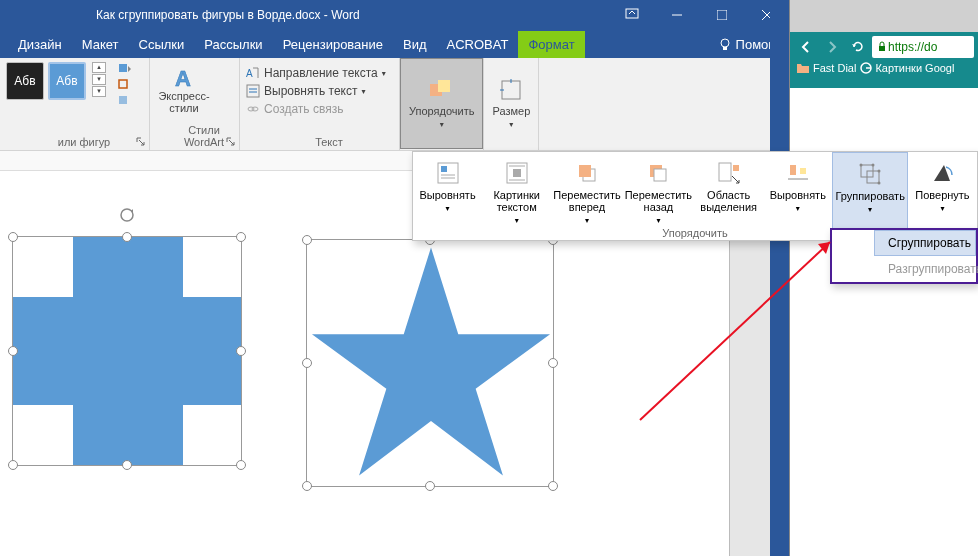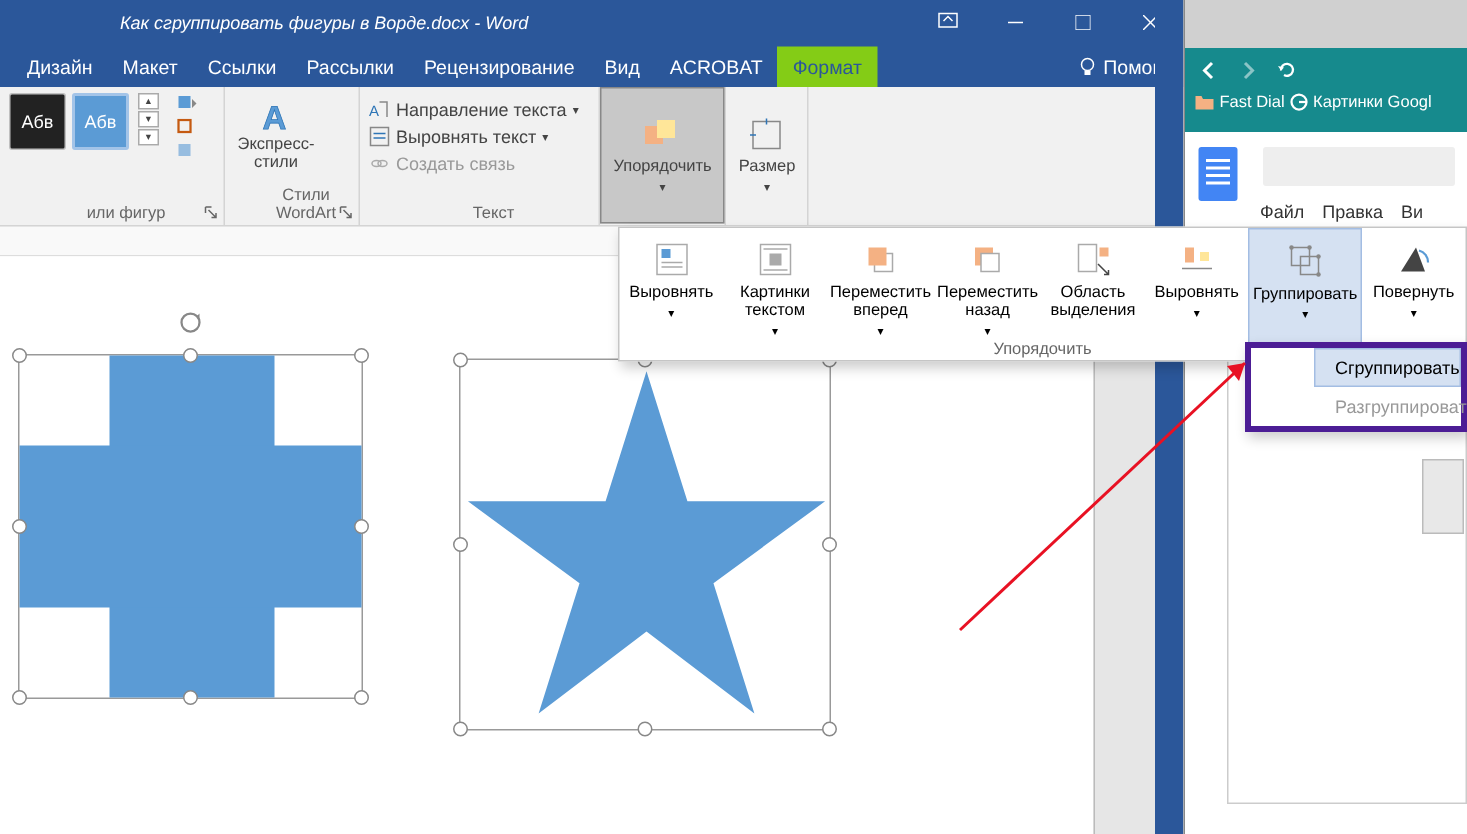--- a/index.html
+++ b/index.html
@@ -2,21 +2,21 @@
 <html><head>
 <meta charset="utf-8">
 <style>
 * { margin: 0; padding: 0; box-sizing: border-box; font-family: 'Segoe UI', Tahoma, sans-serif; }
 body { width: 978px; height: 556px; overflow: hidden; position: relative; background: #fff; }
 
 
 .word-window { position: absolute; left: 0; top: 0; width: 789px; height: 556px; background: #fff; }
 
 .title-bar { height: 30px; background: #2b579a; color: #fff; display: flex; align-items: center; font-size: 12px; position: relative; }
-.title-bar .title { position: absolute; left: 80px; font-style: italic; }
+.title-bar .title { position: absolute; left: 96px; }
 .title-bar .win-btns { position: absolute; right: 0; display: flex; }
 .title-bar .win-btn { width: 45px; height: 30px; display: flex; align-items: center; justify-content: center; }
 .title-bar .win-btn svg { width: 10px; height: 10px; }
 
 .menu-bar { height: 28px; background: #2b579a; display: flex; align-items: flex-end; font-size: 13px; color: #fff; padding-left: 8px; }
 .menu-tab { padding: 6px 10px; cursor: pointer; margin-top: 20px; }
 .menu-tab.active { background: #84cc16; color: #2b579a; }
 .help-area { margin-left: auto; padding: 6px 10px; display: flex; align-items: center; gap: 4px; }
 
 .ribbon { height: 93px; background: #f1f1f1; border-bottom: 1px solid #d4d4d4; display: flex; font-size: 11px; color: #444; position: relative; }
@@ -63,21 +63,21 @@
 .star-svg { position: absolute; }
 
 
 .arrange-popup { position: absolute; left: 412px; top: 151px; width: 566px; height: 90px; background: #fff; border: 1px solid #c5c5c5; box-shadow: 2px 4px 8px rgba(0,0,0,0.2); display: flex; z-index: 10; }
 .pop-item { flex: 1; display: flex; flex-direction: column; align-items: center; justify-content: flex-start; padding: 6px 2px; font-size: 11px; text-align: center; gap: 3px; border-right: 0px solid #eee; position: relative; }
 .pop-item.highlight { background: #d5e1f2; border: 1px solid #a3bde3; }
 .pop-icon { width: 26px; height: 26px; display: flex; align-items: center; justify-content: center; margin-top: 2px; }
 .pop-label { position: absolute; bottom: 1px; left: 0; right: 0; text-align: center; color: #666; font-size: 11px; }
 
 
-.group-submenu { position: absolute; left: 830px; top: 228px; width: 148px; background: #fff; border: 4px solid #4c1d95; box-shadow: 2px 4px 8px rgba(0,0,0,0.2); z-index: 20; font-size: 12px; padding-left: 42px; }
+.group-submenu { position: absolute; left: 830px; top: 228px; width: 148px; background: #fff; border: 2px solid #4c1d95; box-shadow: 2px 4px 8px rgba(0,0,0,0.2); z-index: 20; font-size: 12px; padding-left: 42px; }
 .submenu-item { display: flex; align-items: center; gap: 6px; padding: 5px 8px; }
 .submenu-item.hover { background: #d5e1f2; border: 1px solid #a3bde3; padding: 4px 7px; }
 .submenu-item.disabled { color: #999; }
 
 
 .red-arrow { position: absolute; z-index: 30; pointer-events: none; }
 
 
 .chrome-window { position: absolute; left: 789px; top: 0; width: 189px; height: 556px; background: #fff; border-left: 1px solid #888; }
 .chrome-tabs { height: 32px; background: #d0d0d0; }
@@ -429,46 +429,36 @@
         <svg width="14" height="14" viewBox="0 0 14 14">
           <path d="M5 2 L10 7 L5 12" stroke="#fff" stroke-width="2" fill="none"></path>
         </svg>
       </div>
     <div class="chrome-nav-btn">
         <svg width="14" height="14" viewBox="0 0 14 14">
           <path d="M3 7 A4 4 0 1 1 5 10" stroke="#fff" stroke-width="1.5" fill="none"></path>
           <polygon points="3,7 1,4 5,5" fill="#fff"></polygon>
         </svg>
       </div>
+    <div class="addr-field">
+      <svg width="12" height="12" viewBox="0 0 12 12">
+          <rect x="3" y="5" width="6" height="5" fill="#0a7a0a"></rect>
+          <path d="M4 5 L4 3 A2 2 0 0 1 8 3 L8 5" stroke="#0a7a0a" fill="none"></path>
+        </svg>
+      <span>https://do</span>
+    </div>
   </div>
   <div class="chrome-bookmarks">
     <div class="bm-item">
       <svg width="14" height="12">
           <path d="M1 2 L5 2 L6 4 L13 4 L13 11 L1 11 Z" fill="#f4b183"></path>
         </svg>
       <span>Fast Dial</span>
     </div>
     <div class="bm-item">
       <svg width="12" height="12">
           <circle cx="6" cy="6" r="5" fill="none" stroke="#fff" stroke-width="1.5"></circle>
           <path d="M6 6 L11 6" stroke="#fff" stroke-width="1.5"></path>
         </svg>
       <span>Картинки Googl</span>
     </div>
   </div>
-  <div class="docs-app">
-    <div class="docs-sidebar">
-      <div class="docs-logo"></div>
-    </div>
-    <div class="docs-main">
-      <div class="docs-title-area"></div>
-      <div class="docs-menu">
-        <span>Файл</span>
-        <span>Правка</span>
-        <span>Ви</span>
-      </div>
-      <div class="docs-canvas">
-        <div class="docs-page"></div>
-        <div class="docs-thumb"></div>
-      </div>
-    </div>
-  </div>
 </div>
 
 </body></html>

